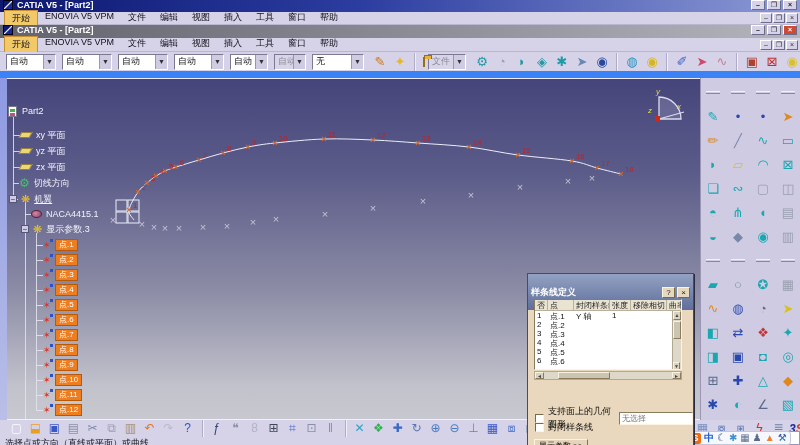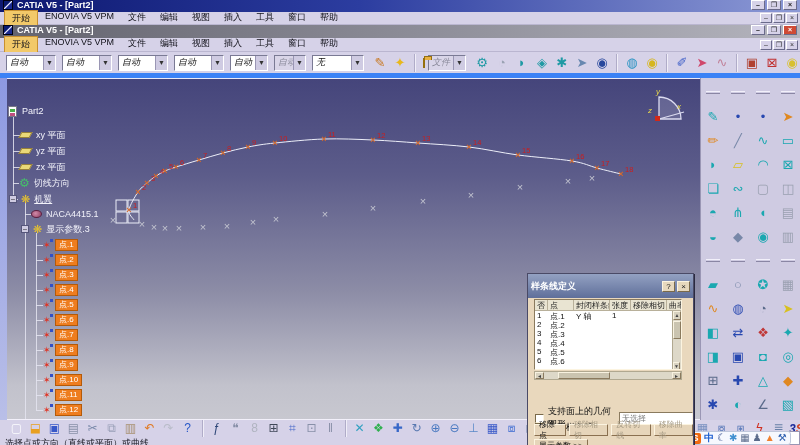--- a/index.html
+++ b/index.html
@@ -19,21 +19,21 @@
   
   .menubar { position:absolute; left:0; width:800px; height:13px; background:#d6d2e8; display:flex; align-items:center; padding-left:4px; border-bottom:1px solid #bab6d0; }
   #outer-menu { top:12px; }
   #inner-menu { top:38px; height:14px; }
   .menu-item { padding:1px 7px; color:#101018; white-space:nowrap; }
   .menu-item.hl { background:#f2c969; border:1px solid #c89030; }
   .mdi-btns { margin-left:auto; margin-right:2px; display:flex; gap:1px; }
   .mdi { width:12px; height:10px; background:#d6d2e8; border:1px solid; border-color:#fff #6a6a8a #6a6a8a #fff; font-size:7px; line-height:8px; text-align:center; color:#333; }
 
   
-  #toolbar { position:absolute; top:52px; left:0; width:800px; height:26px; background:#d6d2e8; display:flex; align-items:center; padding-left:6px; border-bottom:5px solid #3b82f6;font-style:italic; }
+  #toolbar { position:absolute; top:52px; left:0; width:800px; height:26px; background:#d6d2e8; display:flex; align-items:center; padding-left:6px; border-bottom:7px solid #3b82f6; }
   .combo { height:16px; background:#fff; border:1px solid; border-color:#7a7a94 #fff #fff #7a7a94; display:flex; align-items:center; margin-right:6px; }
   .combo .val { flex:1; padding:0 3px; color:#111; overflow:hidden; white-space:nowrap; }
   .combo .arr { width:12px; height:14px; background:#cfcbe2; border-left:1px solid #9a96b4; color:#333; font-size:7px; text-align:center; line-height:13px; }
   .combo.dis { background:#d9d5e8; }
   .combo.dis .val { color:#8a8a9a; }
   .tbicon { width:18px; height:18px; font-size:13px; line-height:17px; text-align:center; margin:0 1px; }
   .vsep { width:2px; height:18px; border-left:1px solid #b0acc8; border-right:1px solid #f0eef8; margin:0 4px; }
   .mini-folder { width:14px; height:10px; background:#e8b040; border:1px solid #96700e; position:relative; margin:0 3px; }
   .mini-folder:before { content:""; position:absolute; top:-3px; left:0; width:6px; height:3px; background:#e8b040; border:1px solid #96700e; border-bottom:none; }
 
@@ -59,21 +59,21 @@
   .pt-label { background:#ee7d1f; border:1px solid #b45a08; color:#fff; font-size:8px; padding:0 3px; line-height:10px; }
   .sel-underline { text-decoration:underline; }
 
   
   #dock { position:absolute; top:78px; left:700px; width:100px; height:342px; background:#cfcbe2; border-left:1px solid #9a96b4; z-index:4; display:grid; grid-template-columns:repeat(4,25px); grid-auto-rows:24px; justify-content:center; align-content:start; padding-top:2px; }
   .dkcell { display:flex; align-items:center; justify-content:center; font-size:13px; }
   .dkhandle { width:14px; height:3px; border-top:1px solid #f2f0fa; border-bottom:1px solid #8a86a4; align-self:center; justify-self:center; }
 
   
   #dialog { position:absolute; left:527px; top:194px; width:167px; height:211px; background:#e9d8bd; border:1px solid #4a4a66; box-shadow:1px 1px 0 #2a2a40; z-index:10; }
-  #dlg-title { height:14px; background:linear-gradient(180deg,#93a1c2,#5f6f9a); display:flex; align-items:center; color:#fff; padding:12px 3px; }
+  #dlg-title { height:14px; background:linear-gradient(180deg,#93a1c2,#5f6f9a); display:flex; align-items:center; color:#fff; padding:18px 3px; }
   #dlg-title .t { font-weight:bold; font-size:9px; }
   .dlg-tbtn { width:13px; height:11px; background:#e6d8bd; border:1px solid; border-color:#fcf4e0 #7a6a4a #7a6a4a #fcf4e0; font-size:8px; line-height:9px; text-align:center; color:#222; margin-left:2px; }
   #dlg-table { position:absolute; left:6px; top:25px; width:148px; height:71px; background:#fff; border:1px solid; border-color:#8a7a5e #fcf4e0 #fcf4e0 #8a7a5e; overflow:hidden; }
   .thead { display:flex; height:11px; }
   .thcell { background:#e9e4d2; border-right:1px solid #b8b09a; border-bottom:1px solid #b8b09a; font-size:8px; color:#222; padding-left:2px; overflow:hidden; white-space:nowrap; flex:0 0 auto; }
   .trow { display:flex; height:9px; }
   .tcell { font-size:8px; color:#111; padding-left:2px; overflow:hidden; white-space:nowrap; flex:0 0 auto; }
   #vscroll { position:absolute; right:0; top:11px; width:9px; height:60px; background:#ddd8c8; border-left:1px solid #b0a890; }
   .scr-btn { height:9px; background:#d8d2c0; border:1px solid; border-color:#f8f2e0 #8a7a5e #8a7a5e #f8f2e0; font-size:5px; text-align:center; line-height:7px; color:#444; }
   #vthumb { height:18px; margin-top:1px; background:#cac4b0; border:1px solid; border-color:#f8f2e0 #8a7a5e #8a7a5e #f8f2e0; }
@@ -492,26 +492,20 @@
         <span class="chk"></span>
         <span class="rlabel">支持面上的几何图形</span>
         <input id="support-input" readonly="" value="无选择" style="">
       </div>
 
       <div class="dlg-row" style="top:139px;margin-top:8px">
         <span class="chk"></span>
         <span class="rlabel">封闭样条线</span>
       </div>
 
-      <div id="action-row">
-          <span class="dbtn">移除点</span>
-          <span class="dbtn dis">移除相切</span>
-          <span class="dbtn dis">反转切线</span>
-          <span class="dbtn dis">移除曲率</span>
-        </div>
 
       <div class="dbtn" id="params-btn">显示参数 &gt;&gt;</div>
 
     </div>
   </div>
 
   <div id="left-strip"></div>
 
   <div id="dock">
       <span class="dkhandle"></span>

